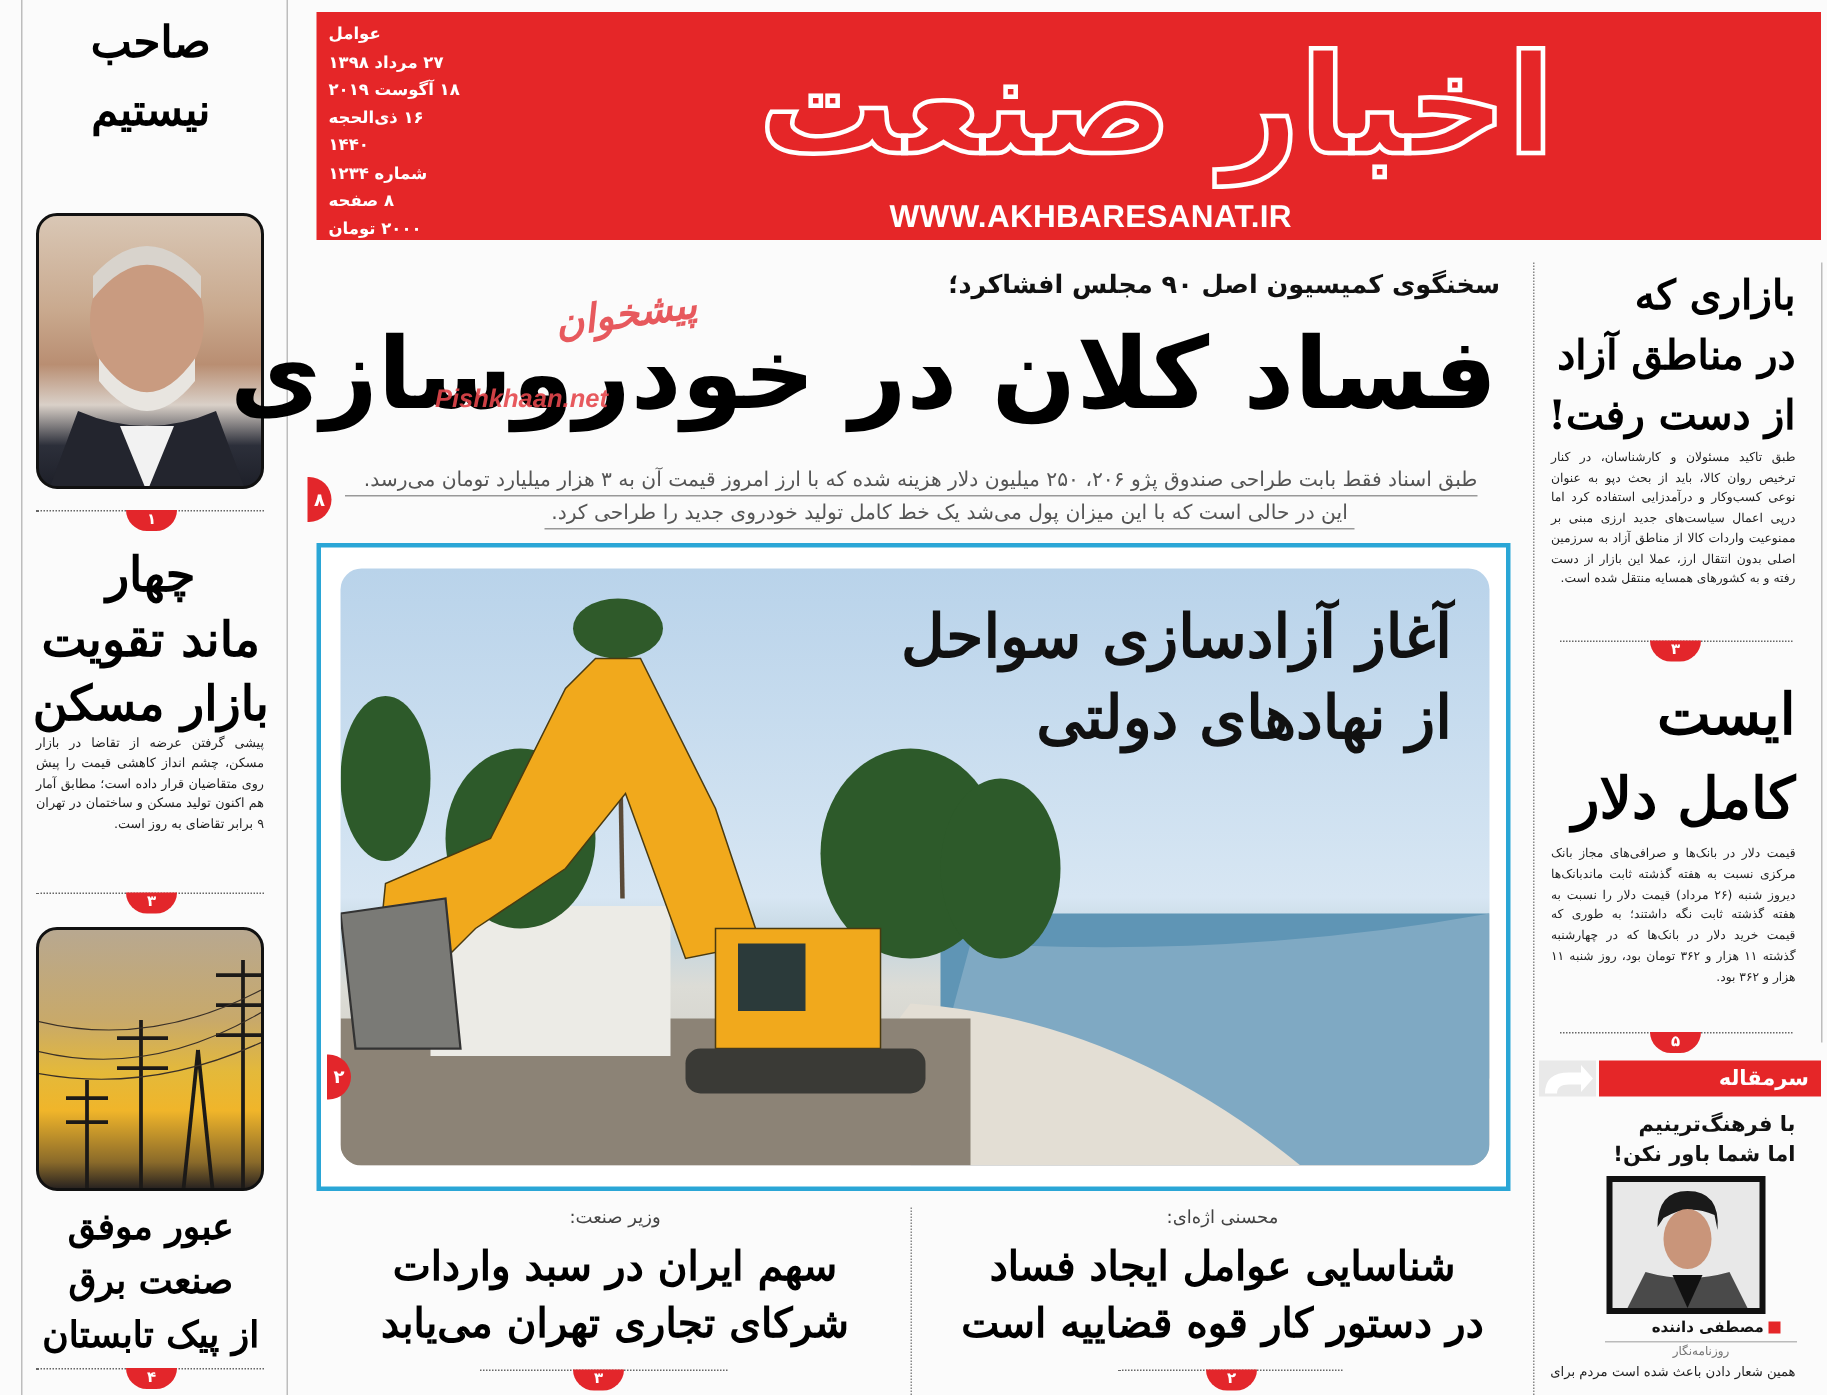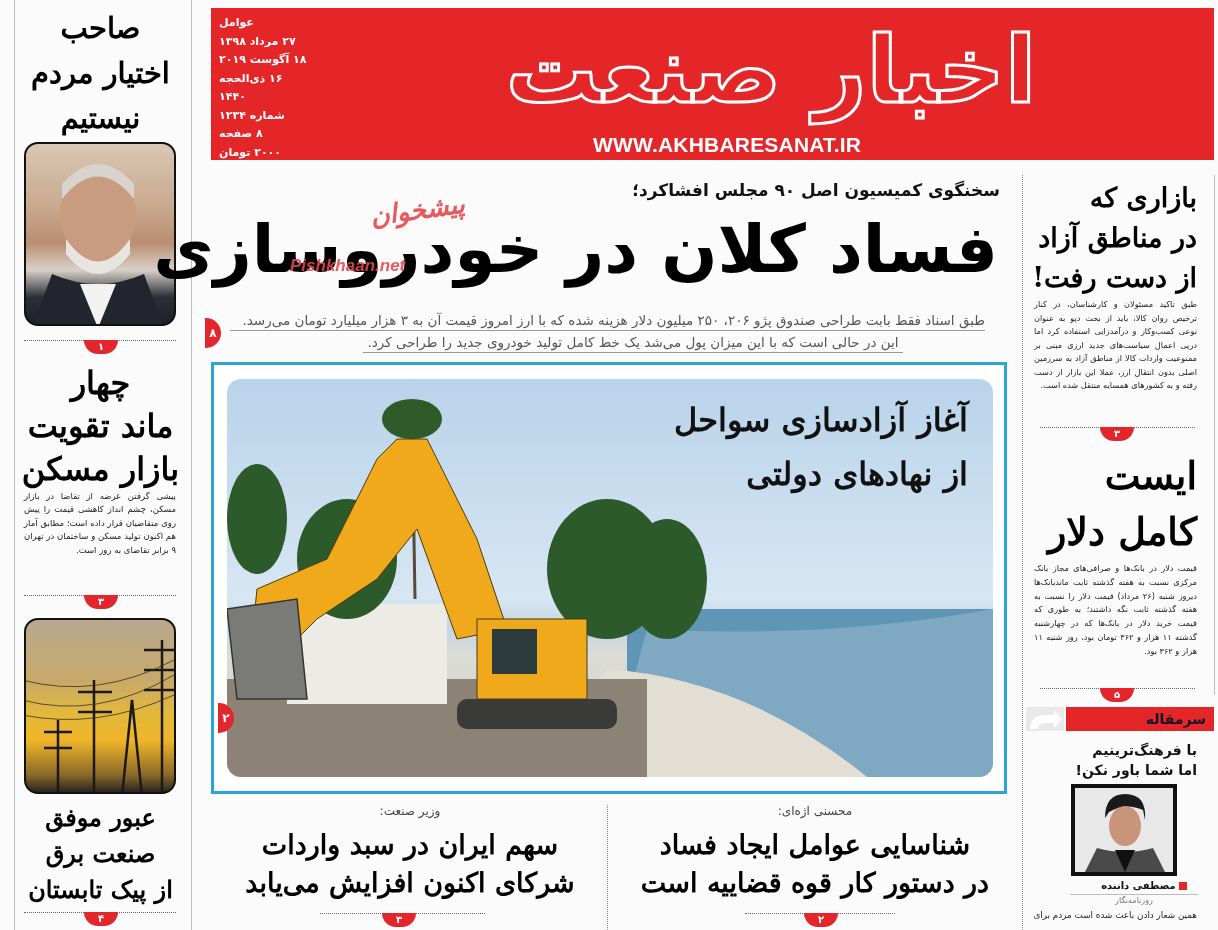--- a/index.html
+++ b/index.html
@@ -37,28 +37,28 @@
 
   
   .kicker { position: absolute; font-size: 17px; font-weight: bold; color: #111; }
   .headline { position: absolute; font-size: 66px; font-weight: bold; color: #000; letter-spacing: -2px; line-height: 80px; }
   .subline { position: absolute; font-size: 13.5px; color: #555; border-bottom: 1px solid #999; line-height: 19px; white-space: nowrap; }
   .watermark { position: absolute; color: #e5484d; font-weight: bold; font-style: italic; opacity: 0.9; }
 
   .photo-frame { left: 211px; top: 362px; width: 796px; height: 432px; border: 3px solid #2aa6d6; background: #fff; }
   .photo { position: absolute; left: 13px; top: 14px; width: 766px; height: 398px; border-radius: 14px; overflow: hidden;
     background: linear-gradient(180deg, #b9d3ea 0%, #d7e6f3 55%, #c4d6e0 62%, #dcdcd6 70%, #c9c6bd 100%); }
-  .photo-title { position: absolute; right: 25px; font-size: 32px; font-weight: bold; color: #111; font-family: "DejaVu Serif", serif; }
+  .photo-title { position: absolute; right: 25px; font-size: 40px; font-weight: bold; color: #111; font-family: "DejaVu Serif", serif; }
 
   .bottom-kicker { position: absolute; font-size: 12px; color: #444; }
   .bottom-head { position: absolute; font-size: 27px; font-weight: bold; color: #000; text-align: center; line-height: 38px; font-family: "DejaVu Serif", serif; }
 
   
   .rcol-title { position: absolute; left: 1032px; width: 165px; font-weight: bold; color: #000; text-align: right; font-family: "DejaVu Serif", serif; }
-  .editorial-tag { position: absolute; left: 1066px; top: 707px; width: 148px; height: 24px; background: #e52628; color: #0f172a;
+  .editorial-tag { position: absolute; left: 1066px; top: 707px; width: 148px; height: 24px; background: #e52628; color: #ffffff;
     font-size: 14px; font-weight: bold; line-height: 24px; padding-right: 8px; text-align: right; }
   .editorial-arrow { position: absolute; left: 1026px; top: 707px; width: 38px; height: 24px; background: #e9e9e9; }
 </style>
 </head>
 <body>
 
 <div class="vline" style="left:191px; top:0; height:930px;"></div>
 <div class="vline" style="left:14px; top:0; height:930px;"></div>
 <div class="vline" style="left:1214px; top:175px; height:520px;"></div>
 <div class="vdots" style="left:1022px; top:175px; height:755px;"></div>
@@ -73,21 +73,20 @@
     <div>شماره ۱۲۳۴</div>
     <div>۸ صفحه</div>
     <div>۲۰۰۰ تومان</div>
   </div>
   <div class="mh-logo">اخبار صنعت</div>
   <div class="mh-url">WWW.AKHBARESANAT.IR</div>
 </div>
 
 <div class="lcol-title" style="top:6px; font-size:29px; line-height:45px;">
   <div>صاحب</div>
-  <div>اختیار مردم</div>
   <div>نیستیم</div>
 </div>
 <div class="rounded-photo" style="left:24px; top:142px; width:152px; height:184px; background:linear-gradient(180deg,#d9c7b5 0%,#c9a98e 35%,#b98e72 55%,#d9d0c8 70%,#2c2f3a 85%,#1e2029 100%);">
   <svg width="152" height="184" viewBox="0 0 152 184">
     <ellipse cx="76" cy="70" rx="38" ry="48" fill="#c99b80"></ellipse>
     <path d="M40 55 Q76 10 112 55 L112 40 Q76 0 40 40 Z" fill="#d8d3cc"></path>
     <path d="M44 95 Q76 140 108 95 L108 110 Q76 150 44 110 Z" fill="#e8e5e0"></path>
     <path d="M10 184 L30 130 Q76 150 122 130 L142 184 Z" fill="#23252e"></path>
     <path d="M58 140 L76 184 L94 140 Z" fill="#f2f2f2"></path>
   </svg>
@@ -167,21 +166,21 @@
     </svg>
     <div class="photo-title" style="top:22px;">آغاز آزادسازی سواحل</div>
     <div class="photo-title" style="top:76px;">از نهادهای دولتی</div>
   </div>
   <div class="pg-tab-side" style="left:4px; top:338px;">۲</div>
 </div>
 
 <div class="bottom-kicker" style="left:215px; top:804px; width:390px; text-align:center;">وزیر صنعت:</div>
 <div class="bottom-head" style="left:215px; top:826px; width:390px;">
   <div>سهم ایران در سبد واردات</div>
-  <div>شرکای اکنون افزایش می‌یابد</div>
+  <div>شرکای تجاری تهران می‌یابد</div>
 </div>
 <div class="hdots" style="left:320px; top:913px; width:165px;"></div>
 <div class="pg-tab" style="left:382px; top:913px;">۳</div>
 
 <div class="bottom-kicker" style="left:615px; top:804px; width:400px; text-align:center;">محسنی اژه‌ای:</div>
 <div class="bottom-head" style="left:615px; top:826px; width:400px;">
   <div>شناسایی عوامل ایجاد فساد</div>
   <div>در دستور کار قوه قضاییه است</div>
 </div>
 <div class="hdots" style="left:745px; top:913px; width:150px;"></div>

